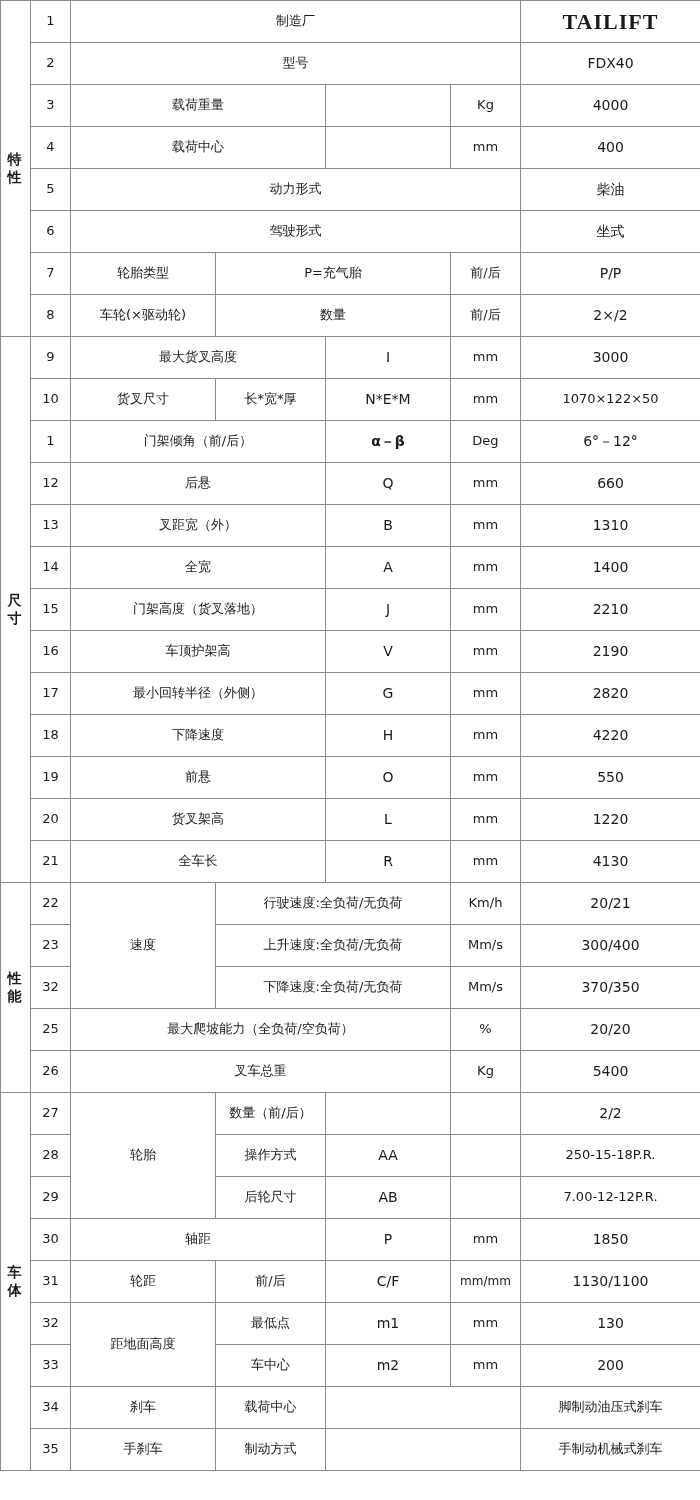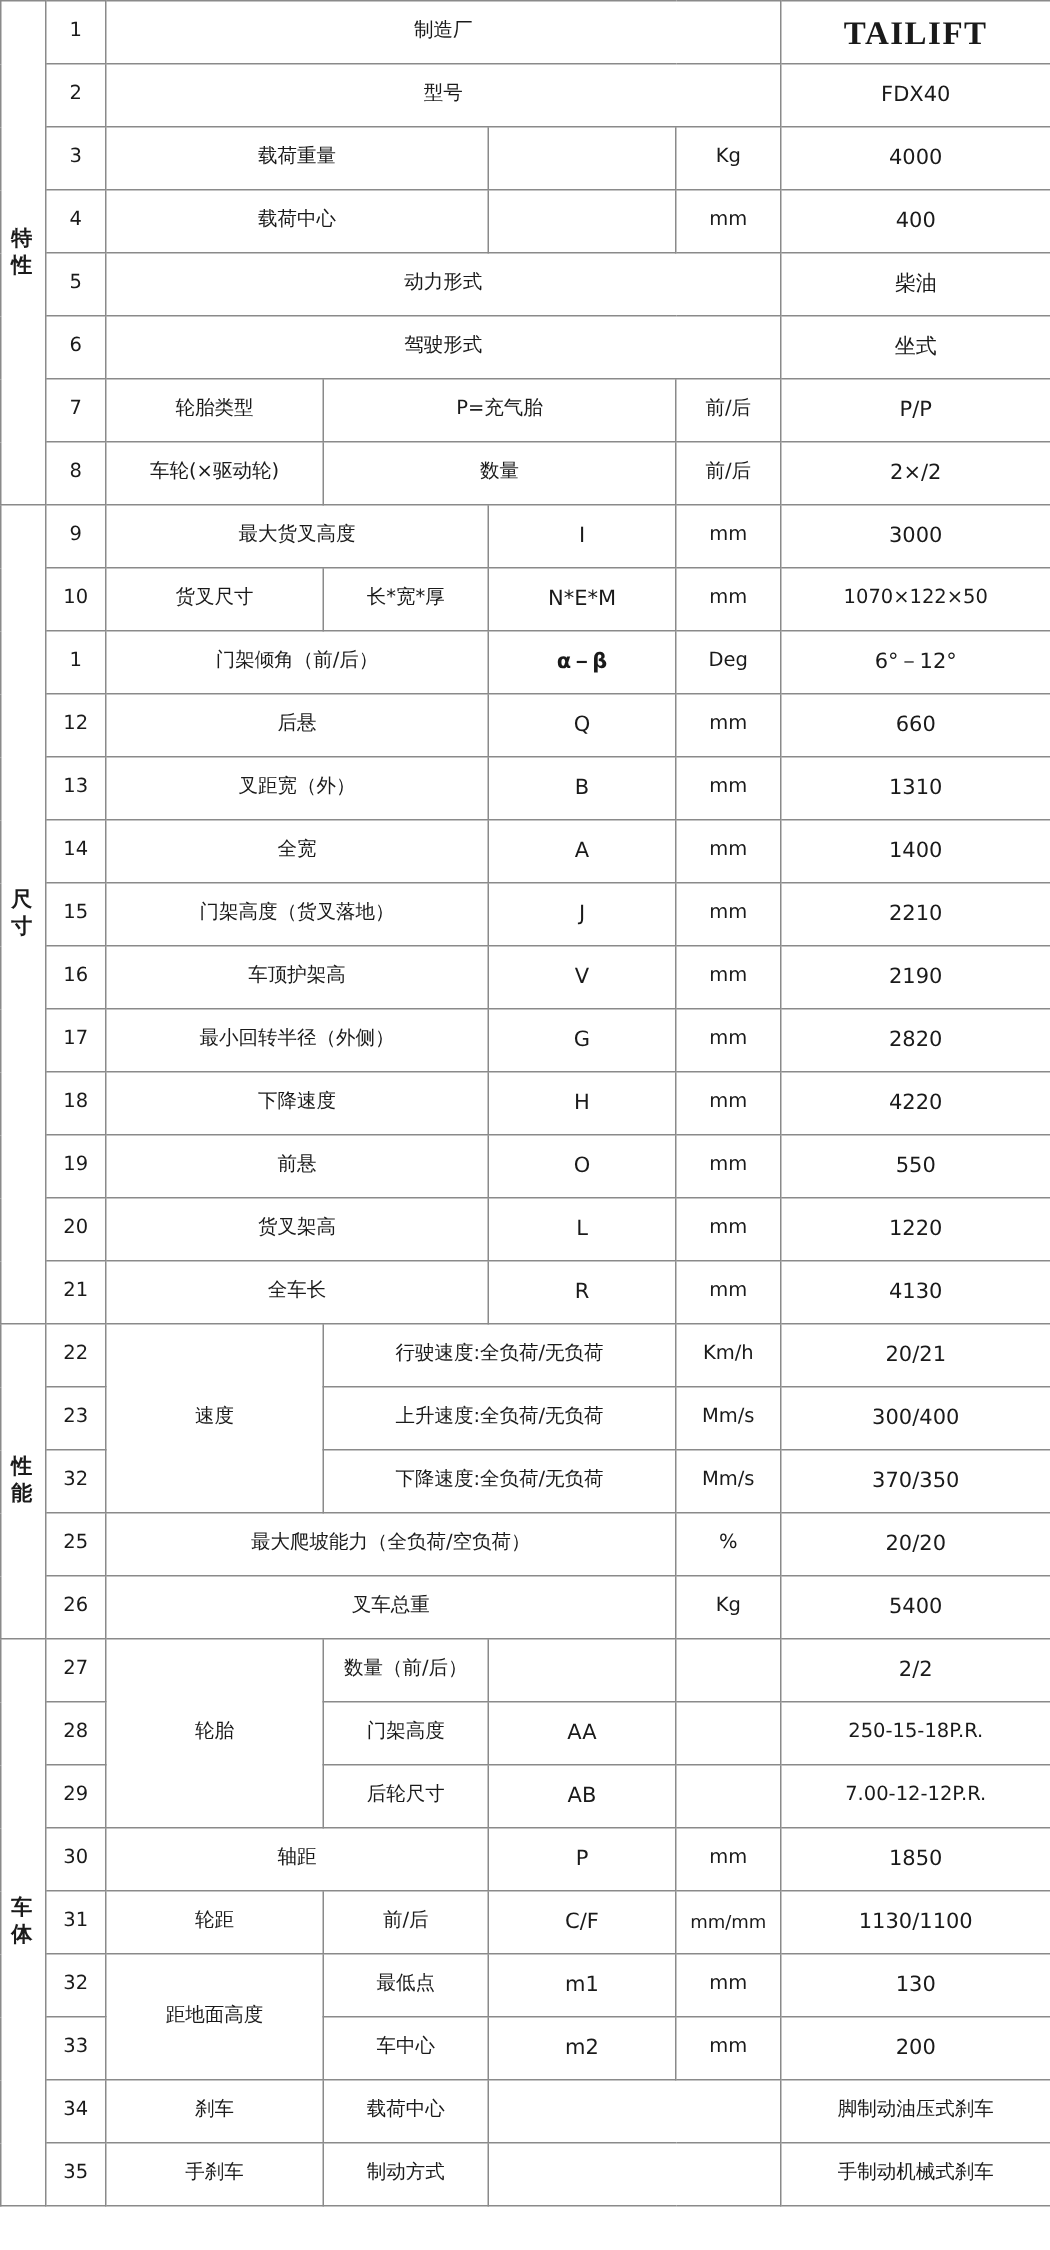--- a/index.html
+++ b/index.html
@@ -294,21 +294,21 @@
       </td>
       <td>27</td>
       <td class="name" rowspan="3">轮胎</td>
       <td class="sub">数量（前/后）</td>
       <td class="sym"></td>
       <td></td>
       <td class="val">2/2</td>
     </tr>
     <tr>
       <td>28</td>
-      <td class="sub">门架高度</td>
+      <td class="sub">操作方式</td>
       <td class="sym">AA</td>
       <td></td>
       <td class="val-sm">250-15-18P.R.</td>
     </tr>
     <tr>
       <td>29</td>
       <td class="sub">后轮尺寸</td>
       <td class="sym">AB</td>
       <td></td>
       <td class="val-sm">7.00-12-12P.R.</td>

